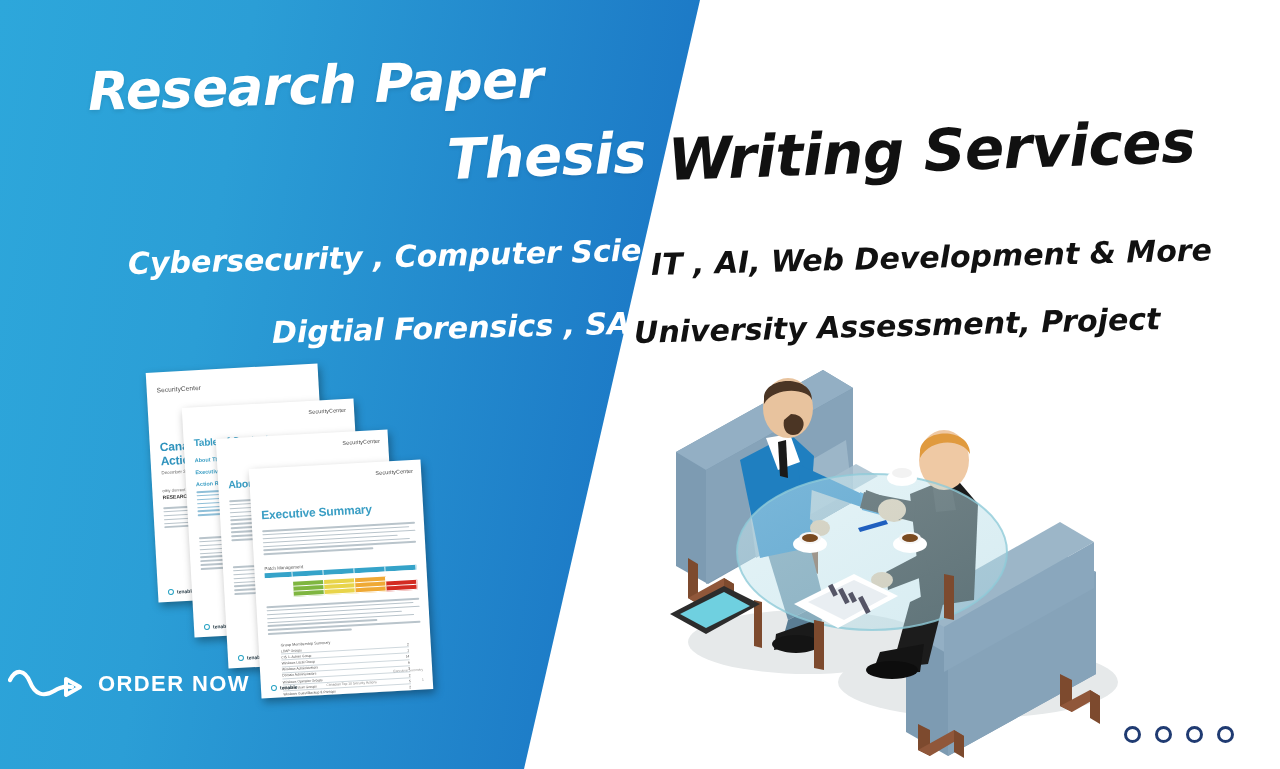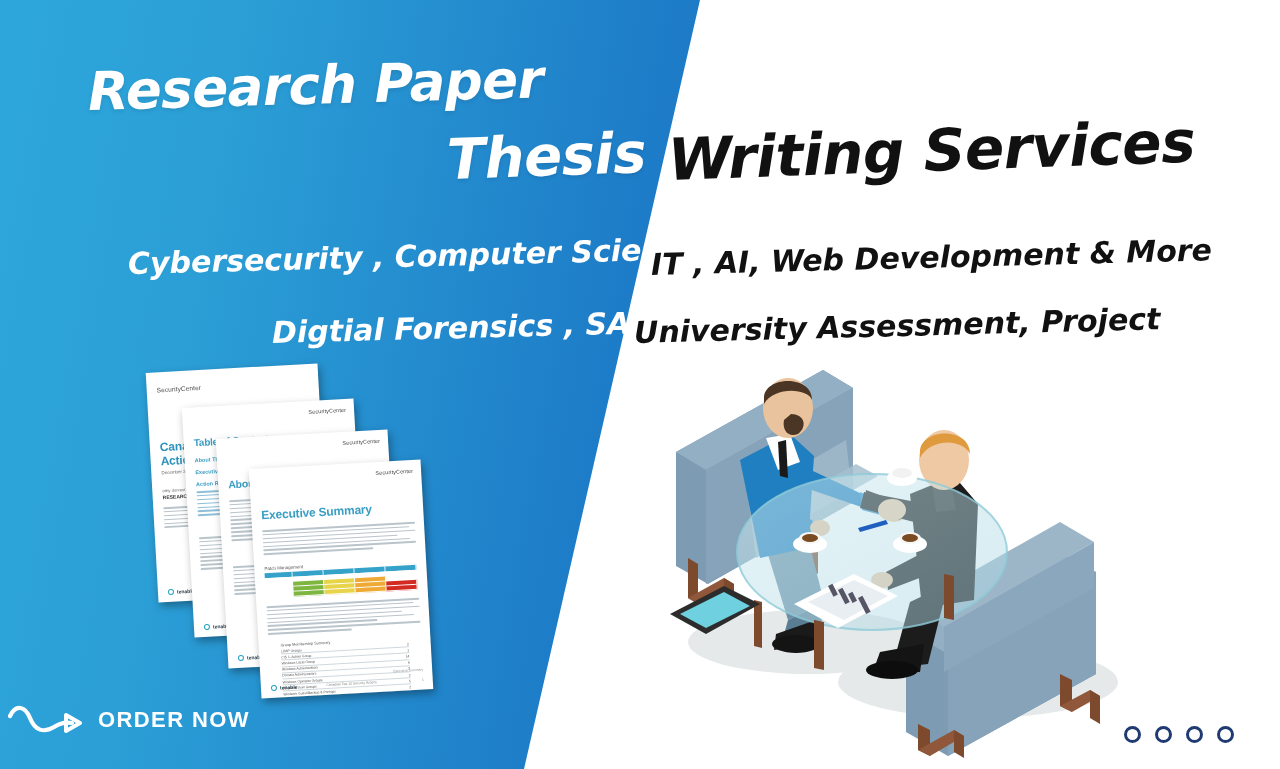--- a/index.html
+++ b/index.html
@@ -68,21 +68,21 @@
     position:absolute; left:272px; top:315px; z-index:6;
     font-size:30px; color:#ffffff; transform:rotate(-1.5deg); transform-origin:left center;
   }
   #sub-right-2 {
     position:absolute; left:634px; top:315px; z-index:6;
     font-size:30px; color:#111111; transform:rotate(-1.5deg); transform-origin:left center;
   }
 
   
   #order-now-group {
-    position:absolute; left:8px; top:700px; z-index:8;
+    position:absolute; left:8px; top:664px; z-index:8;
     display:flex; align-items:center; gap:6px;
   }
   #order-now-arrow { width:84px; height:40px; display:block; }
   #order-now-label {
     font-family:"Liberation Sans", sans-serif;
     font-weight:bold; font-size:22px; letter-spacing:1.4px;
     color:#ffffff; white-space:nowrap;
   }
 
   

